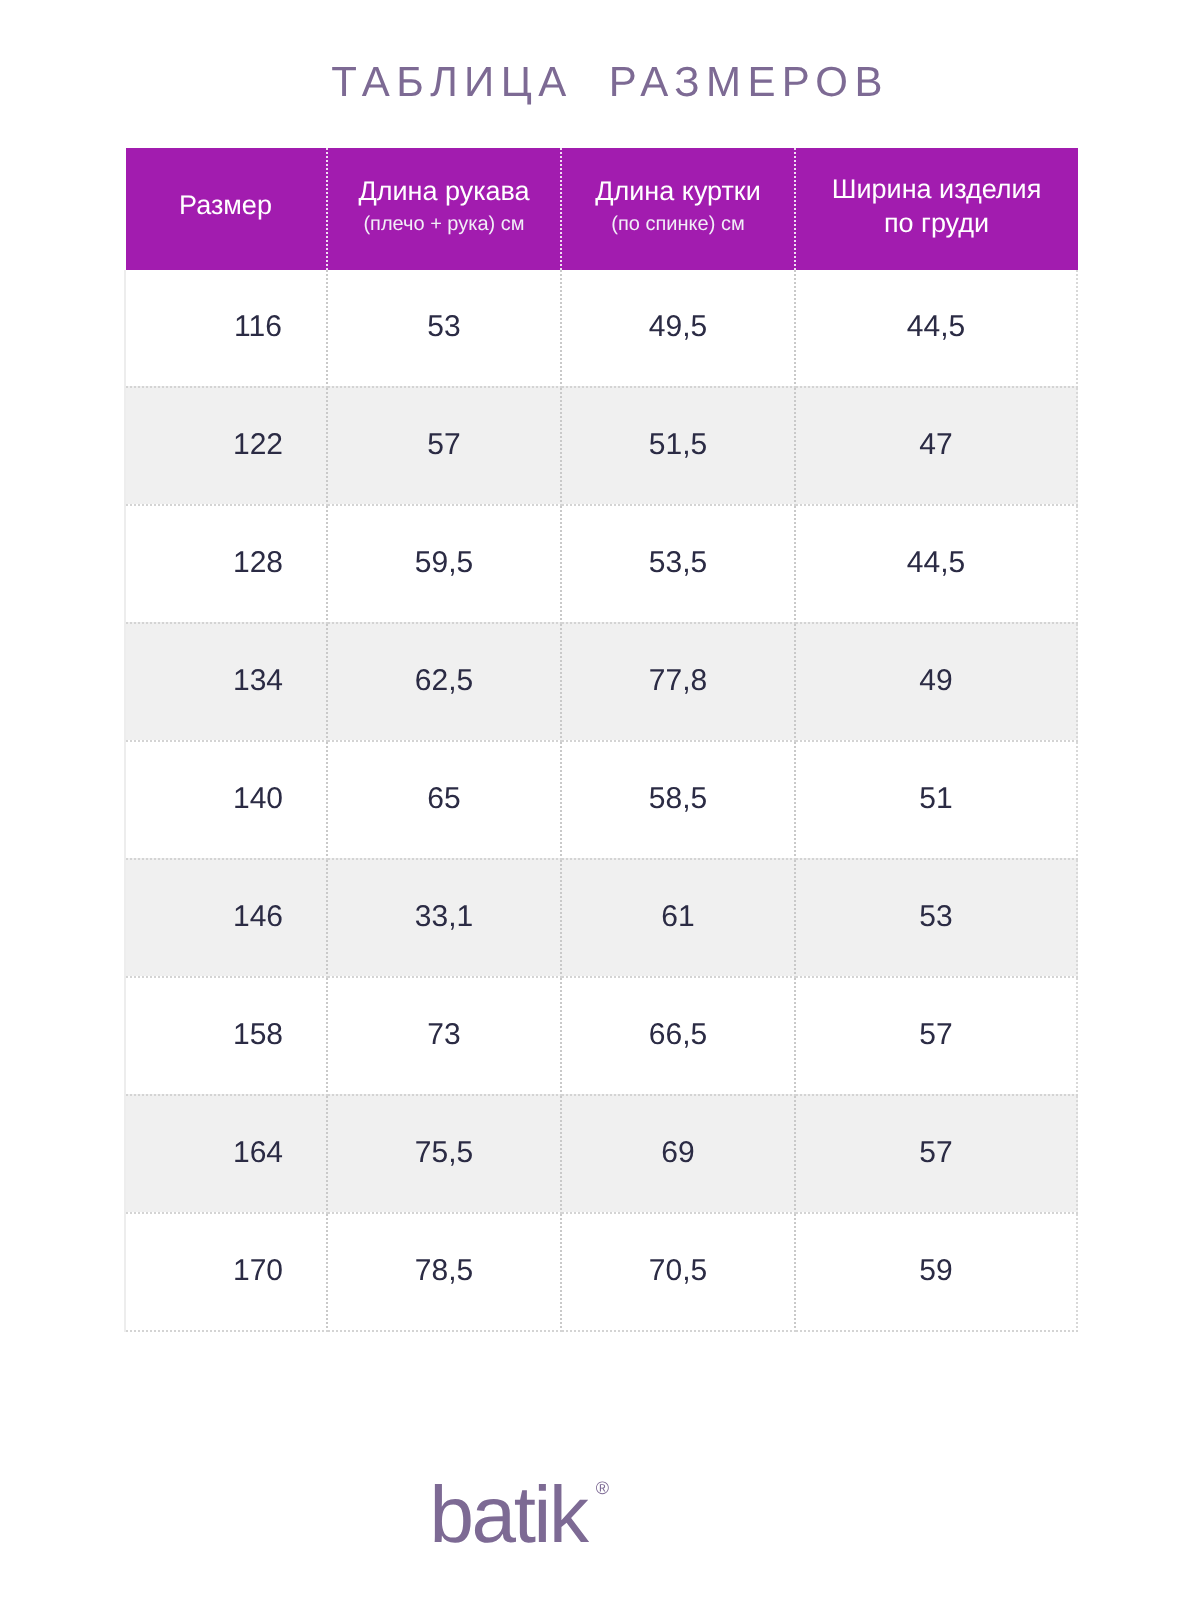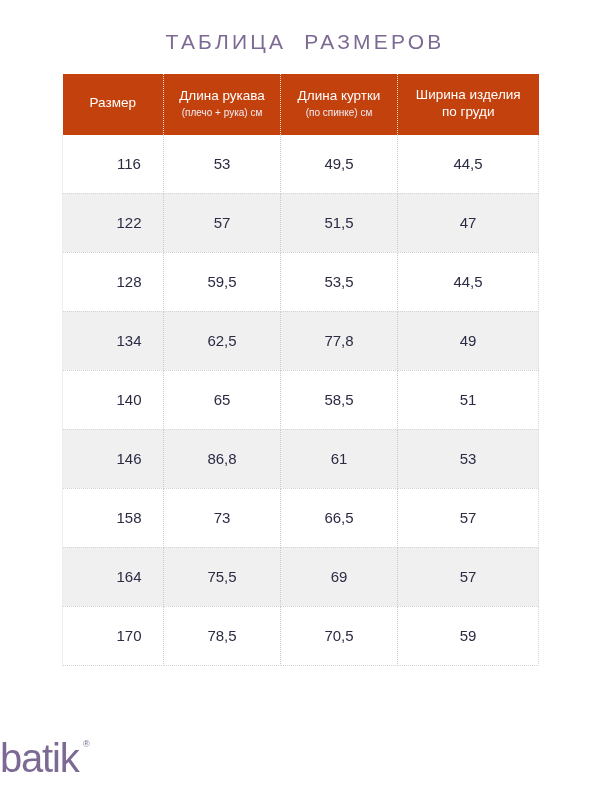--- a/index.html
+++ b/index.html
@@ -49,21 +49,21 @@
     table-layout: fixed;
   }
 
   table.size-table col.c-size   { width: 101px; }
   table.size-table col.c-sleeve { width: 117px; }
   table.size-table col.c-len    { width: 117px; }
   table.size-table col.c-chest  { width: 141px; }
 
   
   thead tr {
-    background: #c2410c;
+    background: #a21caf;
   }
   thead th {
     color: #ffffff;
     font-weight: 400;
     font-size: 13.5px;
     text-align: center;
     padding: 13px 4px 14px 4px;
     vertical-align: middle;
     line-height: 1.25;
     border-right: 1px dotted rgba(255,255,255,0.85);
@@ -109,21 +109,21 @@
   tbody tr:last-child td {
     border-bottom: 1px dotted #d4d4d4;
   }
 
   
   .logo {
     position: absolute;
     left: 0;
     top: 738px;
     width: 508px;
-    text-align: left;
+    text-align: center;
   }
   .logo-mark {
     display: inline-block;
     position: relative;
     font-size: 40px;
     line-height: 1;
     color: #7d6a94;
     letter-spacing: -1.2px;
     font-weight: 400;
   }
@@ -196,21 +196,21 @@
             <td>49</td>
           </tr>
           <tr>
             <td>140</td>
             <td>65</td>
             <td>58,5</td>
             <td>51</td>
           </tr>
           <tr>
             <td>146</td>
-            <td>86,8</td>
+            <td>33,1</td>
             <td>61</td>
             <td>53</td>
           </tr>
           <tr>
             <td>158</td>
             <td>73</td>
             <td>66,5</td>
             <td>57</td>
           </tr>
           <tr>

